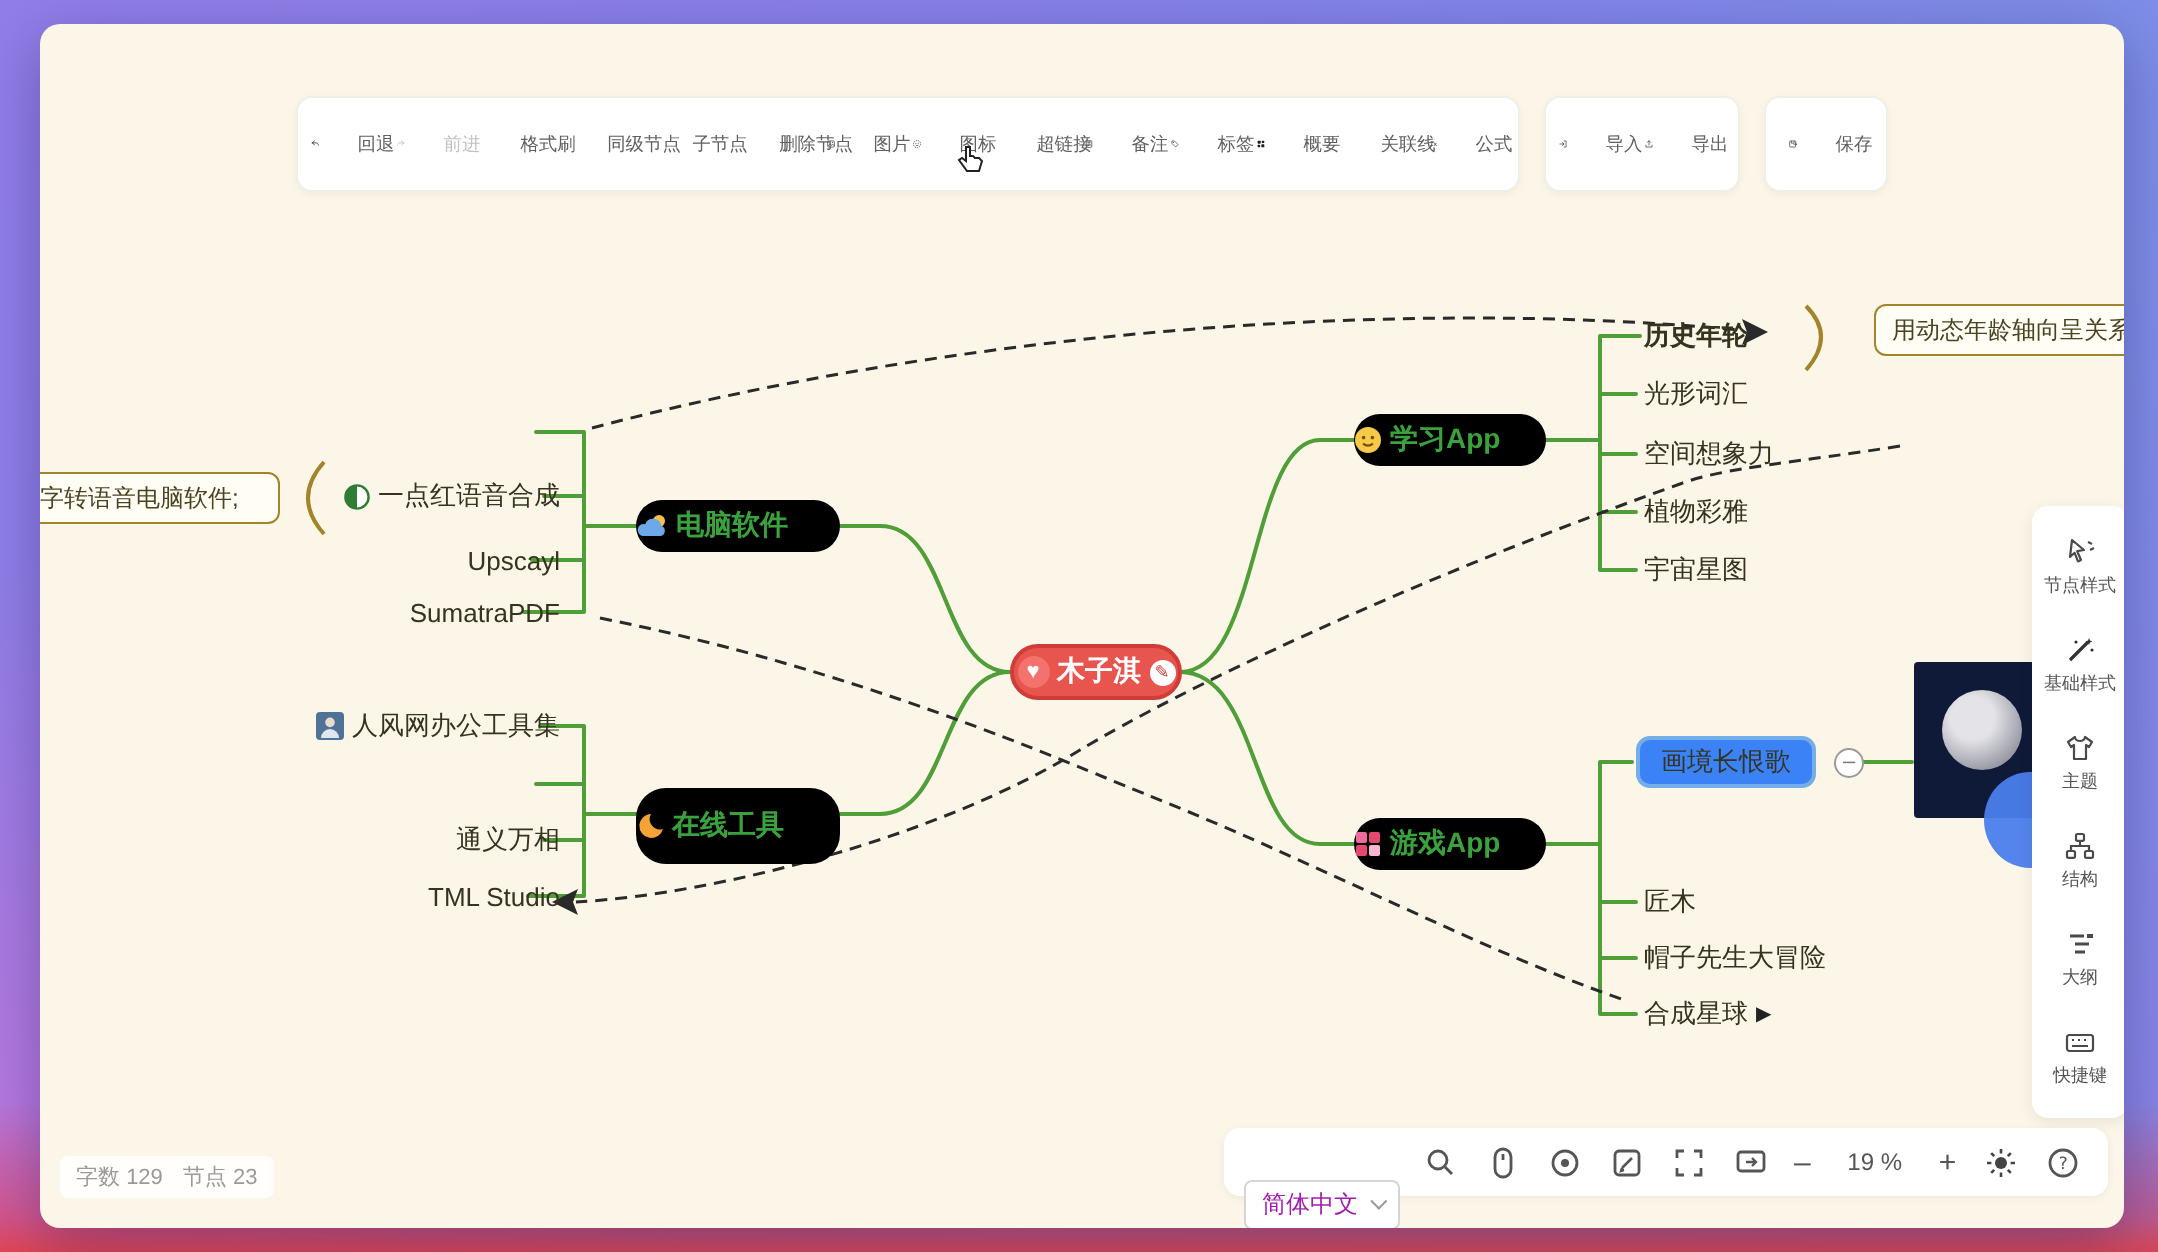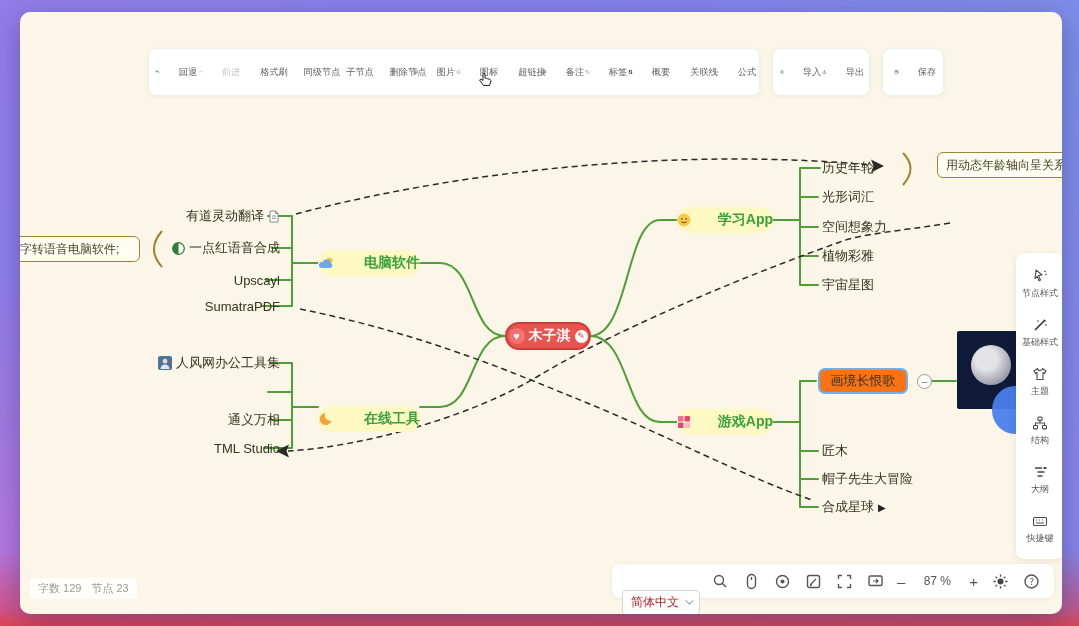--- a/index.html
+++ b/index.html
@@ -37,37 +37,37 @@
   .tb-io { left:752px; width:98px; justify-content:space-around; }
   .tb-save { left:862px; width:62px; justify-content:flex-end; }
   .tb-btn { width:43px; display:flex; flex-direction:row; align-items:center; gap:18px;
     cursor:pointer; }
   .tb-btn svg { display:block; }
   .tb-label { font-size:10px; color:#606060; white-space:nowrap; transform:scale(.92); }
   .tb-btn.disabled .tb-label { color:#c2c2c2; }
   .hand-cursor { position:absolute; left:458px; top:60px; }
   
   .links { position:absolute; left:-20px; top:-12px; pointer-events:none; }
-  .pill { position:absolute; display:flex; align-items:center; justify-content:space-between; gap:4px;
-    background:#fef9c3; border-radius:15px; color:#3aa23c; font-weight:bold; font-size:14px;
+  .pill { position:absolute; display:flex; align-items:center; justify-content:flex-start; gap:4px;
+    background:#000000; border-radius:15px; color:#3aa23c; font-weight:bold; font-size:14px;
     cursor:pointer; }
   .root-node { position:absolute; left:485px; top:310px; width:86px; height:28px;
     background:#e8544e; border:2px solid #d03d38; border-radius:15px;
     display:flex; align-items:center; justify-content:center; gap:4px;
     color:#fff; font-weight:bold; font-size:14px; cursor:pointer; }
   .root-heart { width:16px; height:16px; border-radius:50%; background:#f3726d;
     display:flex; align-items:center; justify-content:center;
     color:#fff; font-size:11px; line-height:1; }
   .root-pen { width:13px; height:13px; border-radius:50%; background:#fff;
     display:flex; align-items:center; justify-content:center; color:#d03d38; font-size:9px; }
   .child { position:absolute; font-size:13px; color:#35341f; white-space:nowrap; cursor:pointer;
     display:flex; align-items:center; gap:4px; height:20px; }
   .col-left { justify-content:flex-end; }
   .sel-node { position:absolute; left:798px; top:356px; width:90px; height:26px;
-    background:#f97316; border:2px solid #74aee8; border-radius:7px;
+    background:#3b82f6; border:2px solid #74aee8; border-radius:7px;
     display:flex; align-items:center; justify-content:center; font-size:13px; color:#35341f;
     cursor:pointer; }
   .collapse-btn { position:absolute; left:897px; top:362px; width:15px; height:15px;
     border:1px solid #9a9a9a; border-radius:50%; background:#fff; color:#777;
     font-size:11px; line-height:12px; text-align:center; cursor:pointer; }
   .note-box { position:absolute; height:26px; background:#fffdf4; border:1.5px solid #a3842b;
     border-radius:6px; display:flex; align-items:center; overflow:hidden;
     font-size:12px; color:#4a4322; white-space:nowrap; cursor:pointer; }
   .note-left { left:-8px; top:224px; width:128px; padding-left:2px; }
   .note-right { left:917px; top:140px; width:230px; padding-left:8px; }
@@ -88,21 +88,21 @@
     padding:6px 0; }
   .side-item { display:flex; flex-direction:column; align-items:center; gap:2px; cursor:pointer; }
   .side-label { font-size:10px; color:#555; transform:scale(.9); white-space:nowrap; }
   
   .counter { position:absolute; left:10px; top:566px; background:rgba(255,255,255,.85);
     border-radius:4px; padding:3px 8px; font-size:11px; color:#9a9a9a; display:flex; gap:10px; }
   .status-panel { position:absolute; left:592px; top:552px; width:442px; height:34px;
     background:#fff; border-radius:8px; box-shadow:0 1px 5px rgba(0,0,0,.06);
     display:flex; align-items:center; gap:9px; padding:0 10px; }
   .lang-select { display:flex; align-items:center; gap:6px; border:1px solid #d6d6d0;
-    border-radius:4px; padding:3px 8px; font-size:12px; color:#b91c1c; cursor:pointer;
+    border-radius:4px; padding:3px 8px; font-size:12px; color:#a21caf; cursor:pointer;
     background:#fff;margin-top:42px; }
   .chev { width:6px; height:6px; border-right:1.5px solid #999; border-bottom:1.5px solid #999;
     transform:rotate(45deg) translateY(-2px); }
   .st-icon { width:22px; height:22px; display:flex; align-items:center; justify-content:center;
     cursor:pointer; }
   .zoom-txt { font-size:12px; color:#555; min-width:42px; text-align:center; }
   .zoom-btn { font-size:15px; color:#555; cursor:pointer; padding:0 2px; }
 </style>
 </head>
 <body>
@@ -272,21 +272,21 @@
     <span class="root-pen">✎</span>
   </div>
 
   <div class="pill" style="left:298px; top:238px; width:102px; height:26px;">
     <svg width="16" height="14" viewBox="0 0 16 14">
           <circle cx="11.5" cy="4.5" r="3" fill="#f6c244"></circle>
           <path d="M4 12 a3 3 0 1 1 .6-5.9 A4.2 4.2 0 0 1 12.7 7 a2.6 2.6 0 0 1 -.4 5 z" fill="#6fa8e8"></path>
         </svg>
     <span>电脑软件</span>
   </div>
-  <div class="pill" style="left:298px; top:394px; width:102px; height:26px;font-family:Liberation Mono, monospace;">
+  <div class="pill" style="left:298px; top:382px; width:102px; height:38px;font-family:Liberation Mono, monospace;">
     <svg width="14" height="14" viewBox="0 0 14 14">
           <path d="M7.5 1 a6 6 0 1 0 6 7.5 A5.2 5.2 0 0 1 7.5 1 z" fill="#f5a236"></path>
         </svg>
     <span>在线工具</span>
   </div>
   <div class="pill" style="left:657px; top:195px; width:96px; height:26px;">
     <svg width="14" height="14" viewBox="0 0 14 14">
           <circle cx="7" cy="7" r="6.5" fill="#f7c948"></circle>
           <circle cx="4.8" cy="5.8" r=".9" fill="#7a4f12"></circle>
           <circle cx="9.2" cy="5.8" r=".9" fill="#7a4f12"></circle>
@@ -297,27 +297,20 @@
   <div class="pill" style="left:657px; top:397px; width:96px; height:26px;">
     <svg width="14" height="14" viewBox="0 0 14 14">
           <rect x="1" y="1" width="5.5" height="5.5" rx="1" fill="#ef6a9e"></rect>
           <rect x="7.5" y="1" width="5.5" height="5.5" rx="1" fill="#e4486e"></rect>
           <rect x="1" y="7.5" width="5.5" height="5.5" rx="1" fill="#e4486e"></rect>
           <rect x="7.5" y="7.5" width="5.5" height="5.5" rx="1" fill="#f9b7cd"></rect>
         </svg>
     <span>游戏App</span>
   </div>
 
-  <div class="child col-left" style="left:20px; top:194px; width:240px;">
-    <span>有道灵动翻译</span>
-    <svg width="12" height="13" viewBox="0 0 12 13">
-          <path d="M2 1 h5.5 L10 3.5 V12 H2 z M7.5 1 V3.5 H10" stroke="#8a8a8a" fill="#fff" stroke-width="1"></path>
-          <path d="M4 6 h4 M4 8.3 h4" stroke="#8a8a8a" stroke-width="1"></path>
-        </svg>
-  </div>
   <div class="child col-left" style="left:20px; top:226px; width:240px;">
     <svg width="13" height="13" viewBox="0 0 13 13">
           <circle cx="6.5" cy="6.5" r="5.8" fill="#fff" stroke="#2e7d32" stroke-width="1.2"></circle>
           <path d="M6.5 .7 a5.8 5.8 0 0 0 0 11.6 z" fill="#2e7d32"></path>
         </svg>
     <span>一点红语音合成</span>
   </div>
   <div class="child col-left" style="left:20px; top:258px; width:240px;">
     <span>Upscayl</span>
   </div>
@@ -332,21 +325,21 @@
         </svg>
     <span>人风网办公工具集</span>
   </div>
   <div class="child col-left" style="left:20px; top:398px; width:240px;">
     <span>通义万相</span>
   </div>
   <div class="child col-left" style="left:20px; top:426px; width:240px;justify-content:flex-end;">
     <span>TML Studio</span>
   </div>
 
-  <div class="child" style="left:802px; top:146px;">
+  <div class="child" style="left:802px; top:146px;font-weight:bold;">
     <span>历史年轮</span>
   </div>
   <div class="child" style="left:802px; top:175px;">
     <span>光形词汇</span>
   </div>
   <div class="child" style="left:802px; top:205px;">
     <span>空间想象力</span>
   </div>
   <div class="child" style="left:802px; top:234px;">
     <span>植物彩雅</span>
@@ -475,21 +468,21 @@
             <path d="M2.5 6 V2.5 H6 M11 2.5 h3.5 V6 M14.5 11 v3.5 H11 M6 14.5 H2.5 V11" stroke="#555" fill="none" stroke-width="1.4"></path>
           </svg>
     </div>
     <div class="st-icon">
       <svg width="17" height="17" viewBox="0 0 17 17">
             <rect x="2" y="3" width="13" height="9.5" rx="1.5" stroke="#555" fill="none" stroke-width="1.4"></rect>
             <path d="M6 8 h5 M9 6 l2 2 -2 2" stroke="#555" fill="none" stroke-width="1.2"></path>
           </svg>
     </div>
     <span class="zoom-btn">–</span>
-    <span class="zoom-txt">87 %</span>
+    <span class="zoom-txt">19 %</span>
     <span class="zoom-btn">+</span>
     <div class="st-icon">
       <svg width="17" height="17" viewBox="0 0 17 17">
             <circle cx="8.5" cy="8.5" r="3" fill="#444"></circle>
             <g stroke="#444" stroke-width="1.3">
               <path d="M8.5 1.5 v2.2 M8.5 13.3 v2.2 M1.5 8.5 h2.2 M13.3 8.5 h2.2 M3.6 3.6 l1.5 1.5 M11.9 11.9 l1.5 1.5 M13.4 3.6 l-1.5 1.5 M5.1 11.9 l-1.5 1.5"></path>
             </g>
           </svg>
     </div>
     <div class="st-icon">

